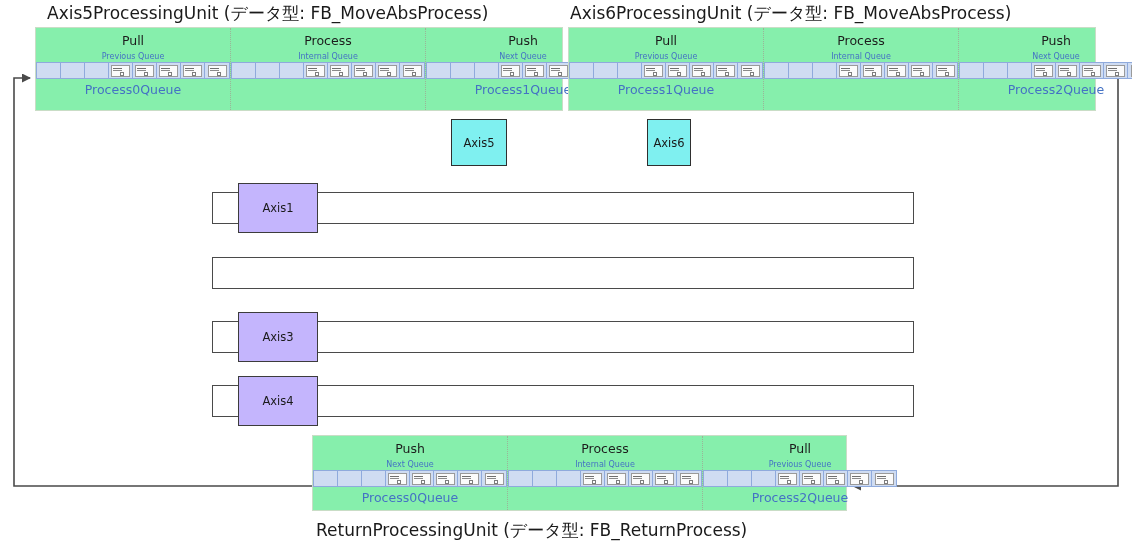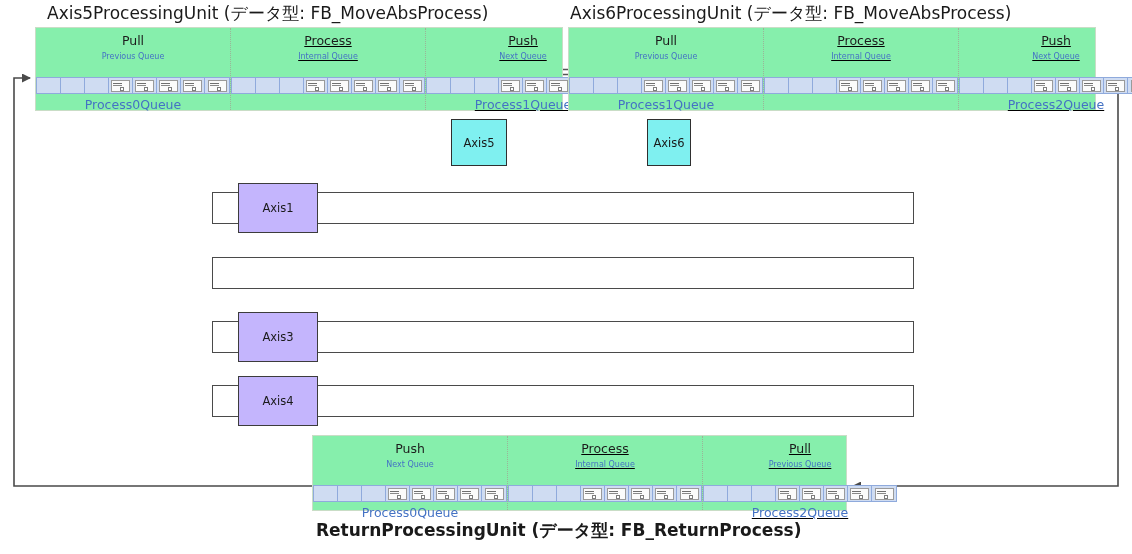--- a/index.html
+++ b/index.html
@@ -37,33 +37,32 @@
     position:relative;
     box-sizing:border-box;
     flex:1 1 0;
     display:flex;
     flex-direction:column;
     align-items:center;
     padding-top:5px;
   }
   .stage-col + .stage-col{
     border-left:1px dotted #9bb398;
-    text-decoration:underline;
   }
   .stage-name{
     font-size:12.5px;
     color:#1c1c1c;
     line-height:15px;
     margin-bottom:4px;
   }
   .q-label{
     font-size:8px;
     color:#4472c4;
     line-height:10px;
-    margin-bottom:15px;
+    margin-bottom:0;
     white-space:nowrap;
   }
   .queue{
     display:flex;
     border:1px solid #8faadc;
     background:#cfdcf2;
     height:17px;
     box-sizing:border-box;
   }
   .q-cell{
@@ -163,21 +162,21 @@
     </g>
 
     <g>
       <path d="M552,72 L558,66 L558,69.5 L572,69.5 L572,66 L578,72
                L572,78 L572,74.5 L558,74.5 L558,78 Z" fill="#ffffff" stroke="#555555" stroke-width="1.4" stroke-linejoin="round"></path>
     </g>
   </svg>
 
   <div class="unit-title" style="left:47px;top:2px;">Axis5ProcessingUnit (データ型: FB_MoveAbsProcess)</div>
   <div class="unit-title" style="left:570px;top:2px;">Axis6ProcessingUnit (データ型: FB_MoveAbsProcess)</div>
-  <div class="unit-title" style="left:316px;top:519px;font-weight:bold;">ReturnProcessingUnit (データ型: FB_ReturnProcess)</div>
+  <div class="unit-title" style="left:316px;top:519px;">ReturnProcessingUnit (データ型: FB_ReturnProcess)</div>
 
   <div class="unit" style="left:35px;top:27px;width:528px;height:84px;">
     <div class="stage-col">
       <div class="stage-name">Pull</div>
       <div class="q-label">Previous Queue</div>
       <div class="queue">
         <div class="q-cell"></div>
         <div class="q-cell"></div>
         <div class="q-cell"></div>
         <div class="q-cell filled">

